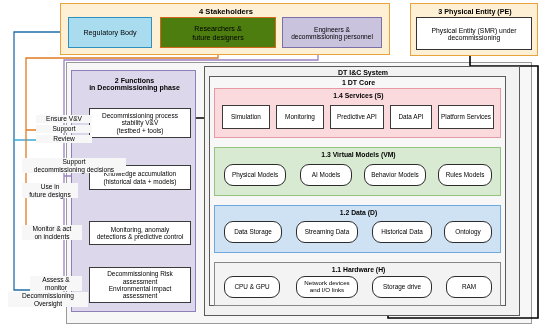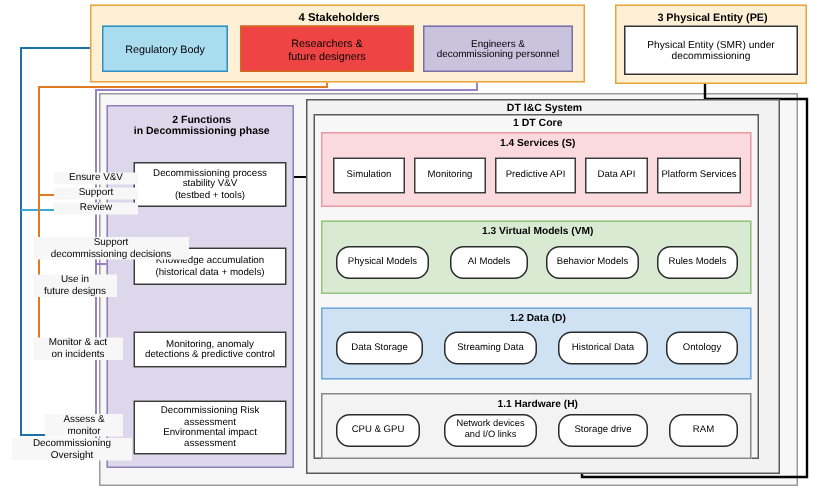--- a/index.html
+++ b/index.html
@@ -18,21 +18,21 @@
   .lyr-s{background:#fadadd;border:1.2px solid #e79aa3;}
   .lyr-vm{background:#d9ead3;border:1.2px solid #93c47d;}
   .lyr-d{background:#cfe2f3;border:1.2px solid #6fa8dc;}
   .lyr-h{background:#f3f3f3;border:1.2px solid #888;}
   .outerframe{background:#f7f7f7;border:1.1px solid #9a9a9a;}
 
   
   .node{background:#fff;border:1.1px solid #3a3a3a;line-height:1.12;}
   .node-round{background:#fff;border:1.3px solid #2b2b2b;border-radius:9px;line-height:1.12;}
   .node-reg{background:#aadcf0;border:1.5px solid #2e8fc0;}
-  .node-res{background:#ef4444;border:1.5px solid #d2691e;}
+  .node-res{background:#4d7c0f;border:1.5px solid #d2691e;}
   .node-eng{background:#c9c3de;border:1.5px solid #7a6fa8;}
   .node-pe{background:#fff;border:1.5px solid #333;}
   .lbl{position:absolute;background:#f7f7f7;font-size:6.6px;line-height:1.15;text-align:center;color:#000;white-space:nowrap;}
   svg.overlay{position:absolute;left:0;top:0;width:550px;height:334px;pointer-events:none;}
 </style>
 </head>
 <body>
 
 <div id="root">
 

